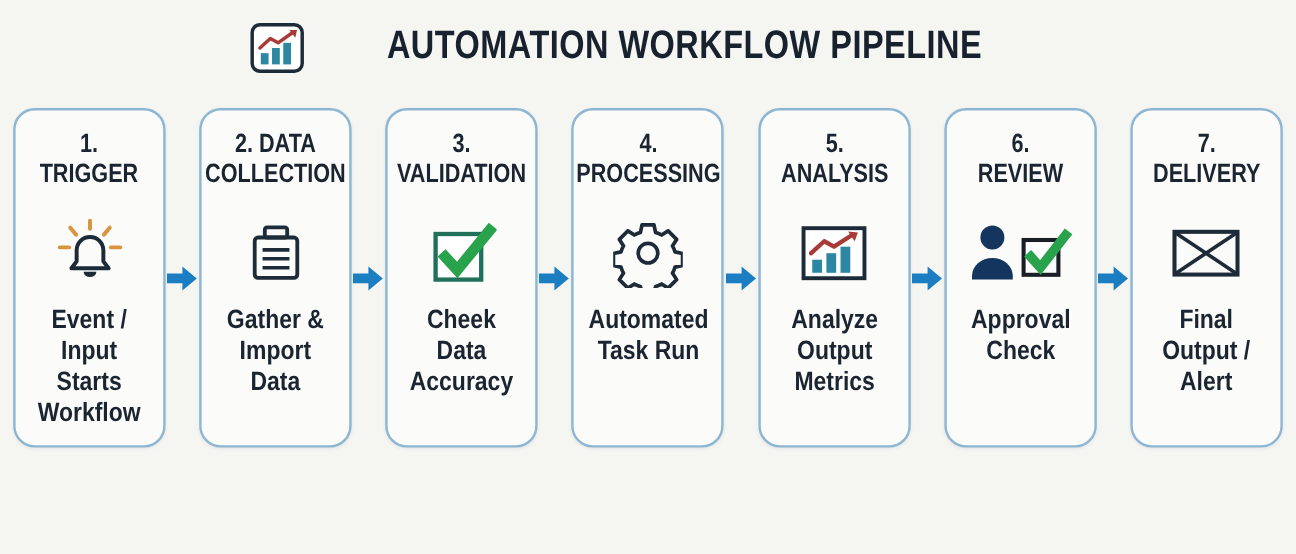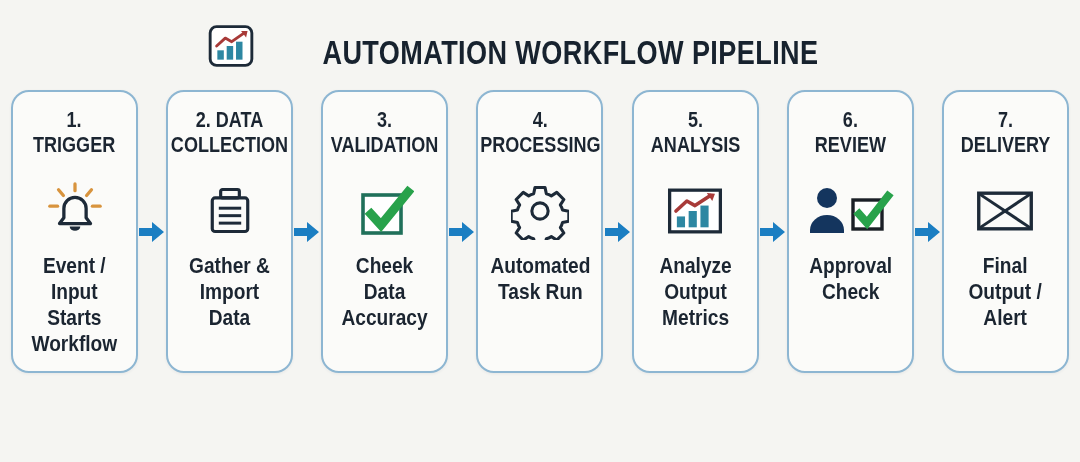--- a/index.html
+++ b/index.html
@@ -8,21 +8,21 @@
     background: #f5f5f2;
     font-family: "Liberation Sans", sans-serif;
     color: #1c2733;
     position: relative;
     overflow: hidden;
   }
   .header {
     position: absolute;
     top: 18px; left: 0; right: 0;
     display: flex;
-    align-items: flex-end;
+    align-items: flex-start;
     justify-content: center;
     gap: 14px;
     height: 54px;
   }
   .title {
     font-size: 33px;
     font-weight: 700;
     letter-spacing: 0.5px;
     color: #17222e;
     transform: scaleX(0.82);

